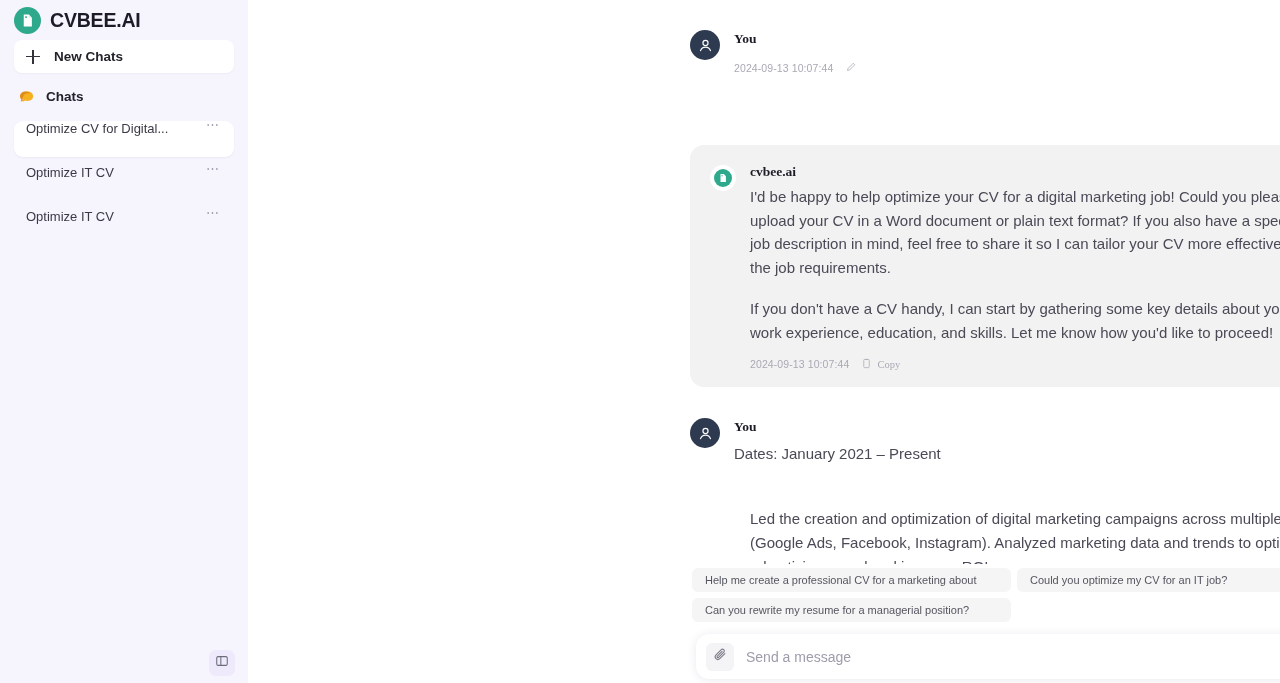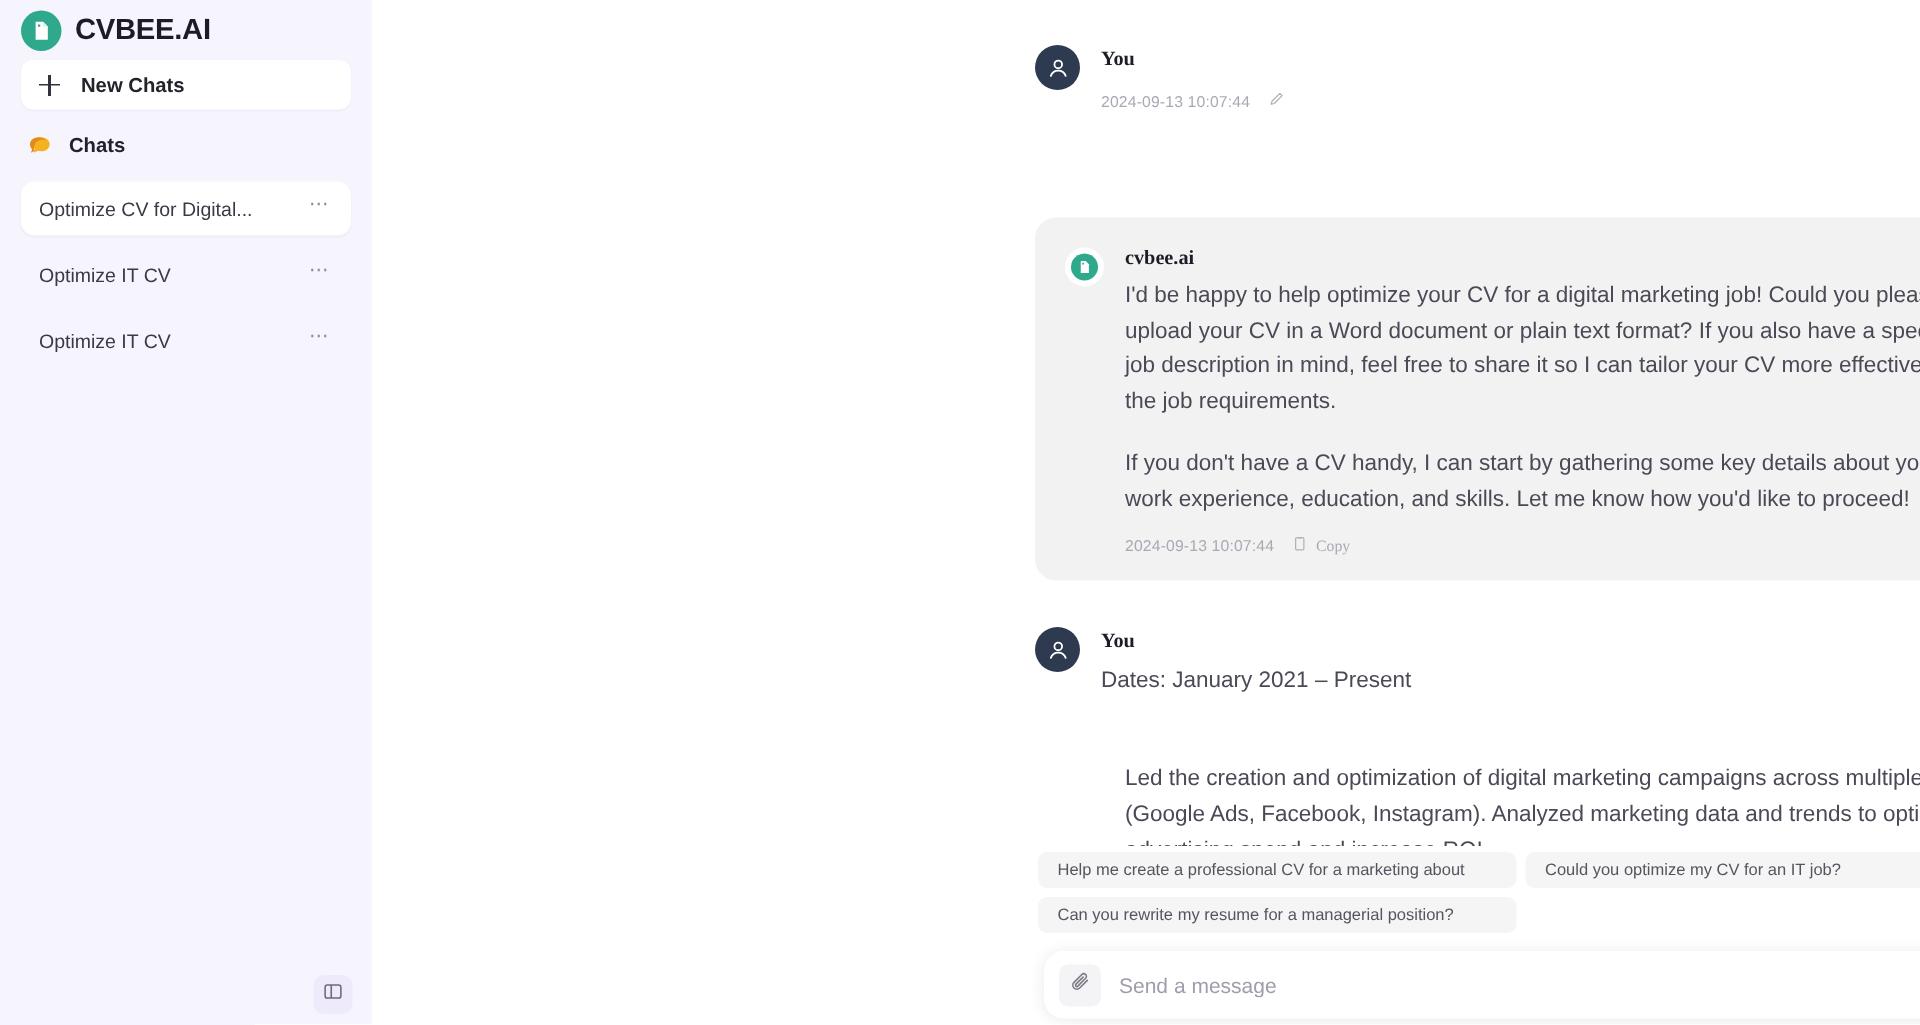--- a/index.html
+++ b/index.html
@@ -45,21 +45,21 @@
 
   .chats-head {
     display: flex; align-items: center; gap: 11px;
     height: 34px; padding: 0 6px; margin-top: 6px;
   }
   .bubble-icon { width: 15px; height: 15px; flex: 0 0 15px; }
   .chats-label { font-size: 13.5px; color: #21212b; font-weight: 600; }
 
   .chat-list { margin-top: 8px; }
   .chat-item {
-    height: 36px; display: flex; align-items: center; justify-content: space-between;
+    height: 36px; display: flex; align-items: flex-start; justify-content: space-between;
     padding: 0 14px 0 12px; border-radius: 9px; margin-bottom: 8px; cursor: pointer;
   }
   .chat-item.active { background: #ffffff; box-shadow: 0 1px 2px rgba(30,20,70,0.05); }
   .chat-item-title {
     font-size: 13px; color: #3a3a46; white-space: nowrap;
     overflow: hidden; text-overflow: ellipsis; max-width: 160px;
   }
   .chat-item-menu { font-size: 13px; color: #8a8a99; letter-spacing: 1px; line-height: 8px; padding-bottom: 6px; }
 
   .collapse-btn {

